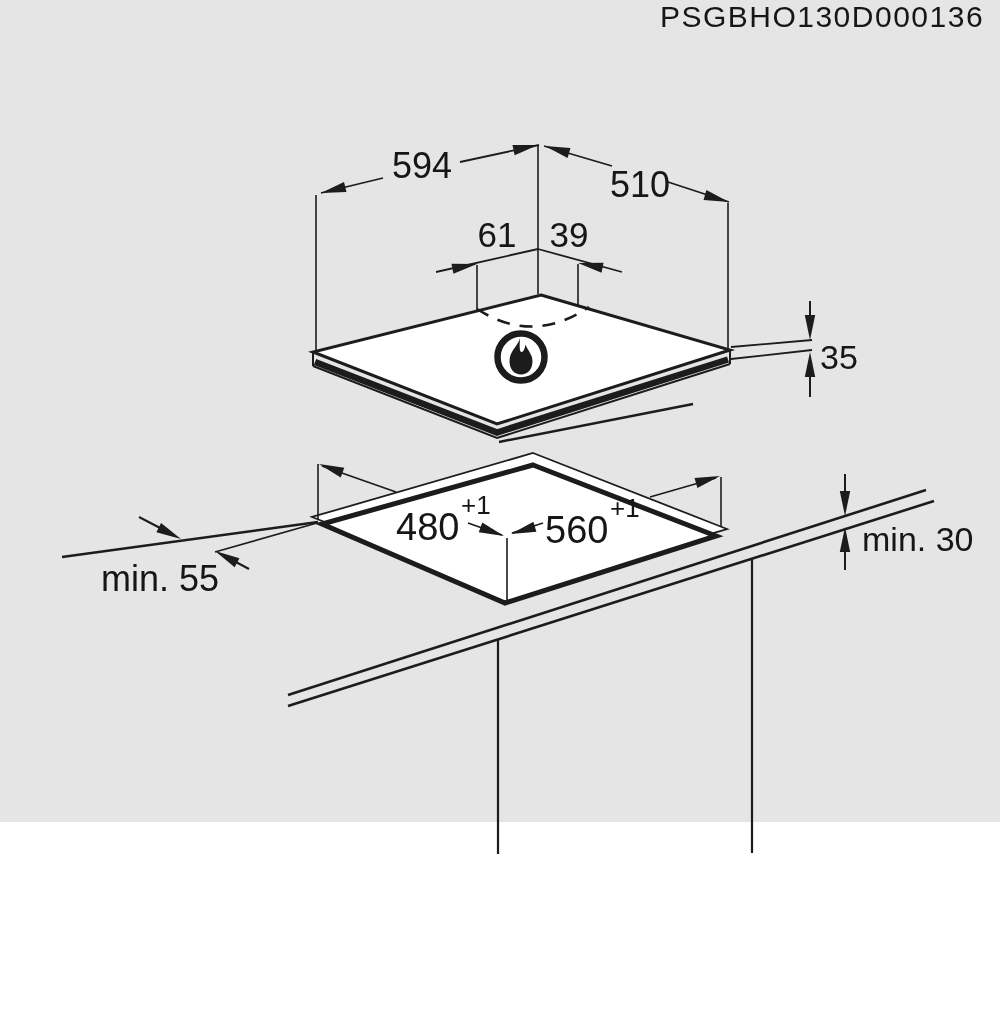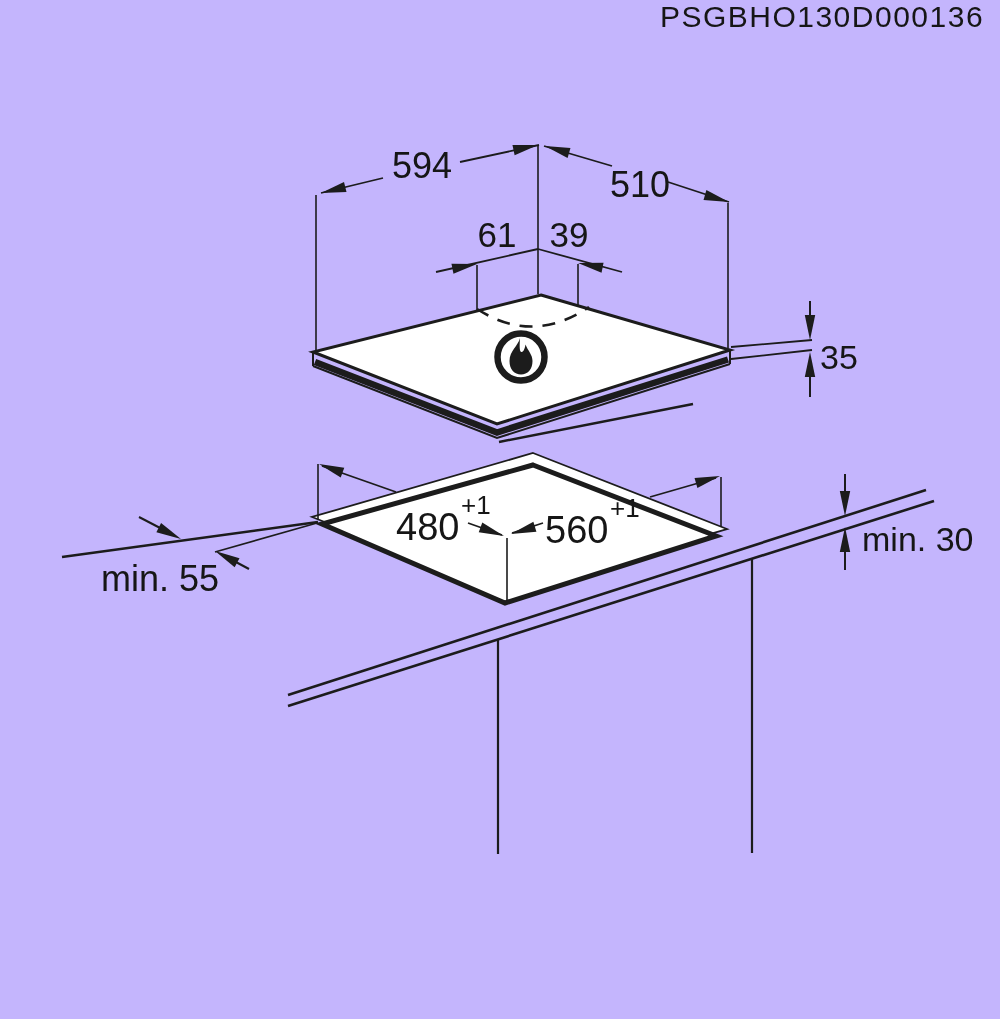--- a/index.html
+++ b/index.html
@@ -6,22 +6,22 @@
     margin: 0;
     padding: 0;
     background: #ffffff;
     width: 1000px;
     height: 1029px;
     overflow: hidden;
   }
   .page {
     position: relative;
     width: 1000px;
-    height: 1019px;
-    background: #c4b5fd;
+    height: 822px;
+    background: #e5e5e5;
   }
   svg {
     display: block;
   }
   text {
     font-family: "Liberation Sans", sans-serif;
     fill: #161616;
   }
   .t-title   { font-size: 30px; letter-spacing: 1.5px; }
   .t-dim-lg  { font-size: 36px; }

